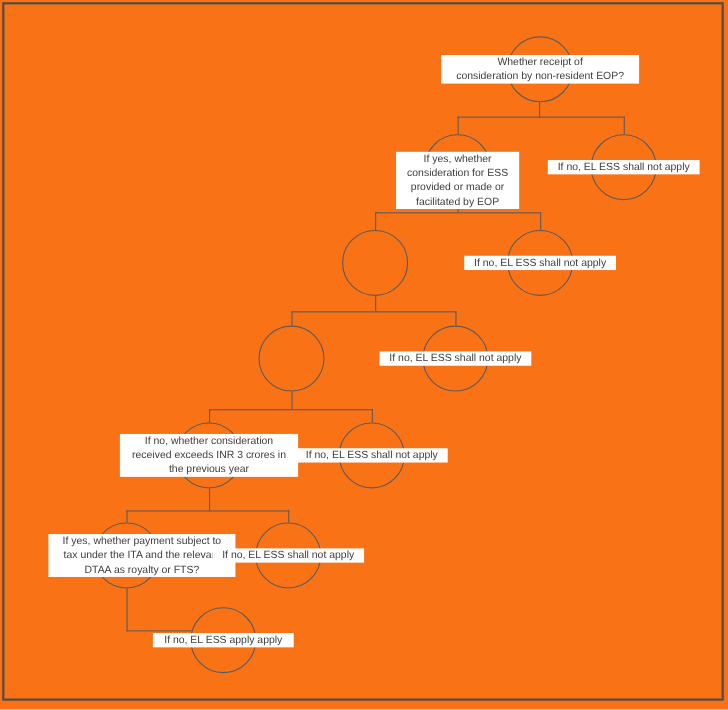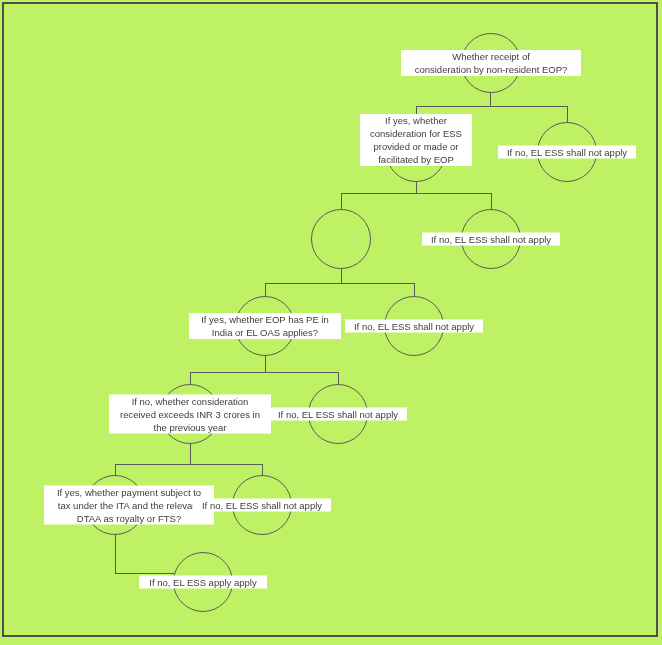--- a/index.html
+++ b/index.html
@@ -1,17 +1,17 @@
 <!DOCTYPE html>
 <html><head>
 <meta charset="utf-8">
 <style>
   html,body{margin:0;padding:0;background:#fff;}
   .canvas{
-    position:relative;width:662px;height:645px;background:#bef264;
+    position:relative;width:662px;height:645px;background:#f97316;
     font-family:"Liberation Sans",sans-serif;overflow:hidden;text-decoration:underline;
   }
   .frame{
     position:absolute;left:2px;top:2px;right:4px;bottom:8px;
     border:2px solid #4d4d4d;pointer-events:none;
   }
   .circle{
     position:absolute;width:60px;height:60px;border:1px solid #5b5b5b;
     border-radius:50%;background:transparent;box-sizing:border-box;z-index:2;
   }
@@ -64,28 +64,26 @@
   <div class="line" style="left:190px;top:444px;width:1px;height:20px;"></div>
   <div class="line" style="left:115px;top:464px;width:148px;height:1px;"></div>
   <div class="line" style="left:115px;top:464px;width:1px;height:11px;"></div>
   <div class="line" style="left:262px;top:464px;width:1px;height:11px;"></div>
 
   <div class="line" style="left:115px;top:535px;width:1px;height:39px;"></div>
   <div class="line" style="left:115px;top:573px;width:59px;height:1px;"></div>
 
   <div class="label" style="left:491px;top:63px;width:178px;">Whether receipt of
 consideration by non-resident EOP?</div>
-  <div class="label" style="left:416px;top:140px;width:110px;">If yes, whether
+  <div class="label" style="left:416px;top:164px;width:110px;">If yes, whether
 consideration for ESS
 provided or made or
 facilitated by EOP</div>
   <div class="label" style="left:567px;top:152px;width:136px;">If no, EL ESS shall not apply</div>
   <div class="label" style="left:491px;top:239px;width:136px;">If no, EL ESS shall not apply</div>
-  <div class="label" style="left:265px;top:326px;width:150px;">If yes, whether EOP has PE in
-India or EL OAS applies?</div>
   <div class="label" style="left:414px;top:326px;width:136px;">If no, EL ESS shall not apply</div>
   <div class="label" style="left:190px;top:414px;width:160px;">If no, whether consideration
 received exceeds INR 3 crores in
 the previous year</div>
   <div class="label" style="left:338px;top:414px;width:136px;">If no, EL ESS shall not apply</div>
   <div class="label" style="left:129px;top:505px;width:168px;">If yes, whether payment subject to
 tax under the ITA and the relevant
 DTAA as royalty or FTS?</div>
   <div class="label" style="left:262px;top:505px;width:136px;">If no, EL ESS shall not apply</div>
   <div class="label" style="left:203px;top:582px;width:126px;">If no, EL ESS apply apply</div>

